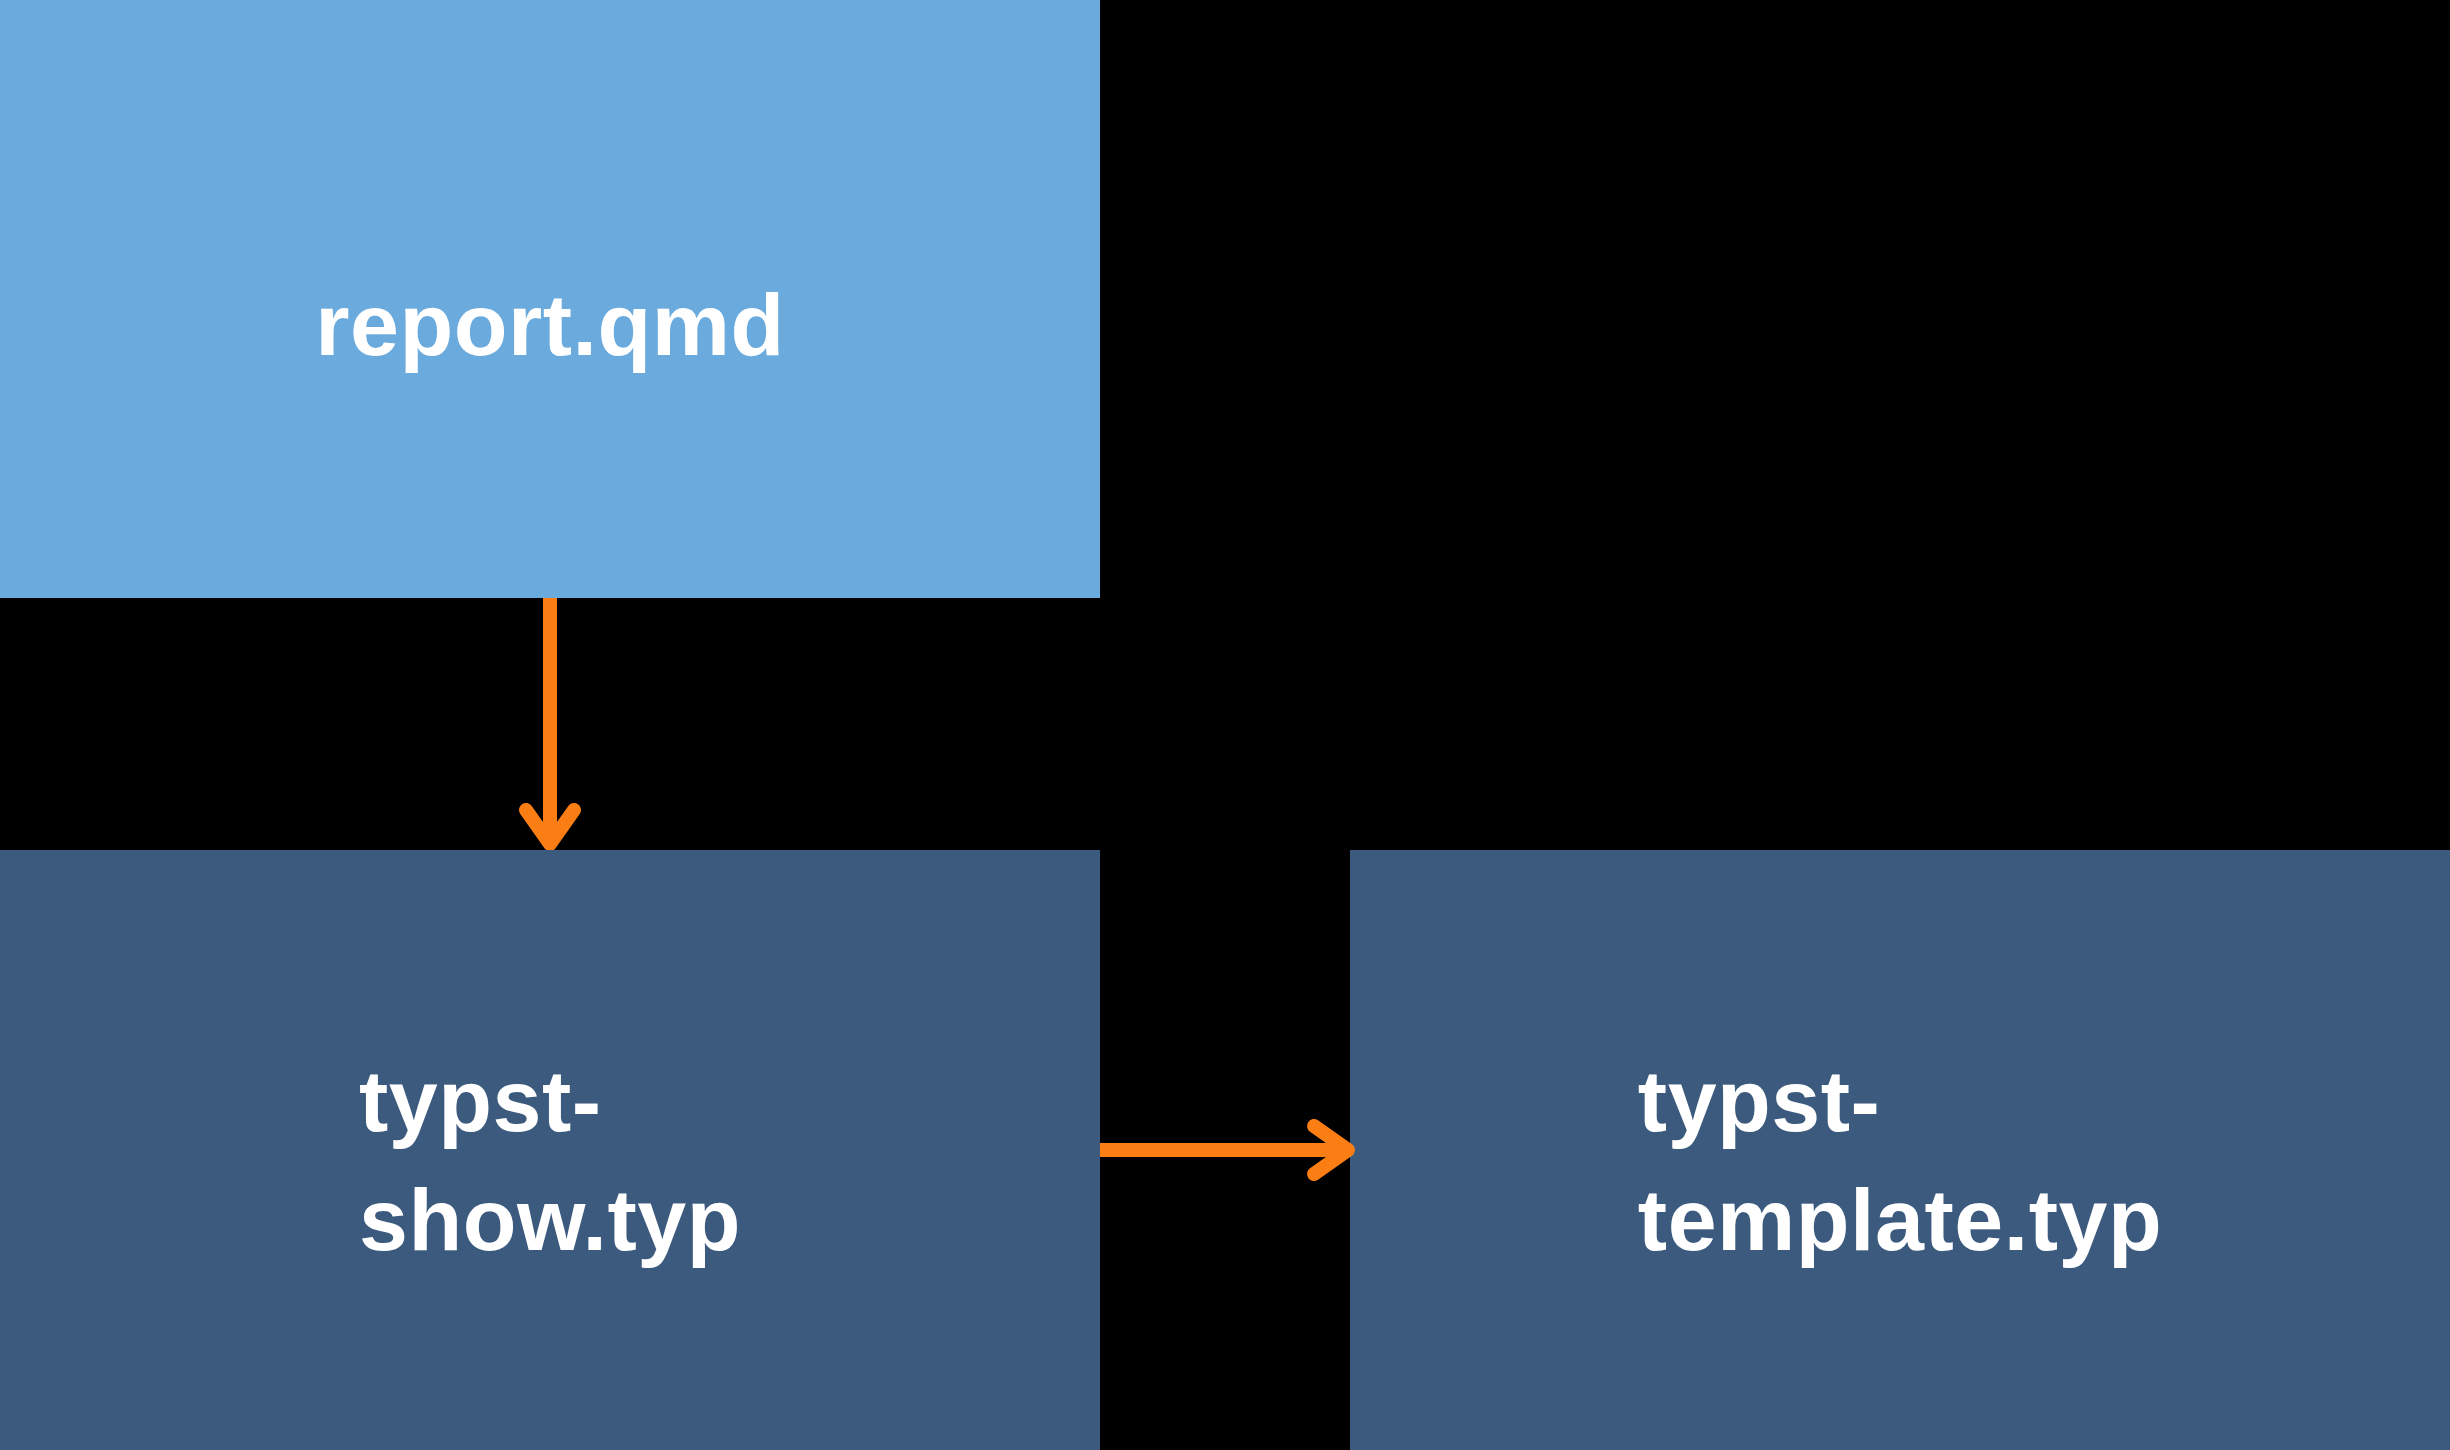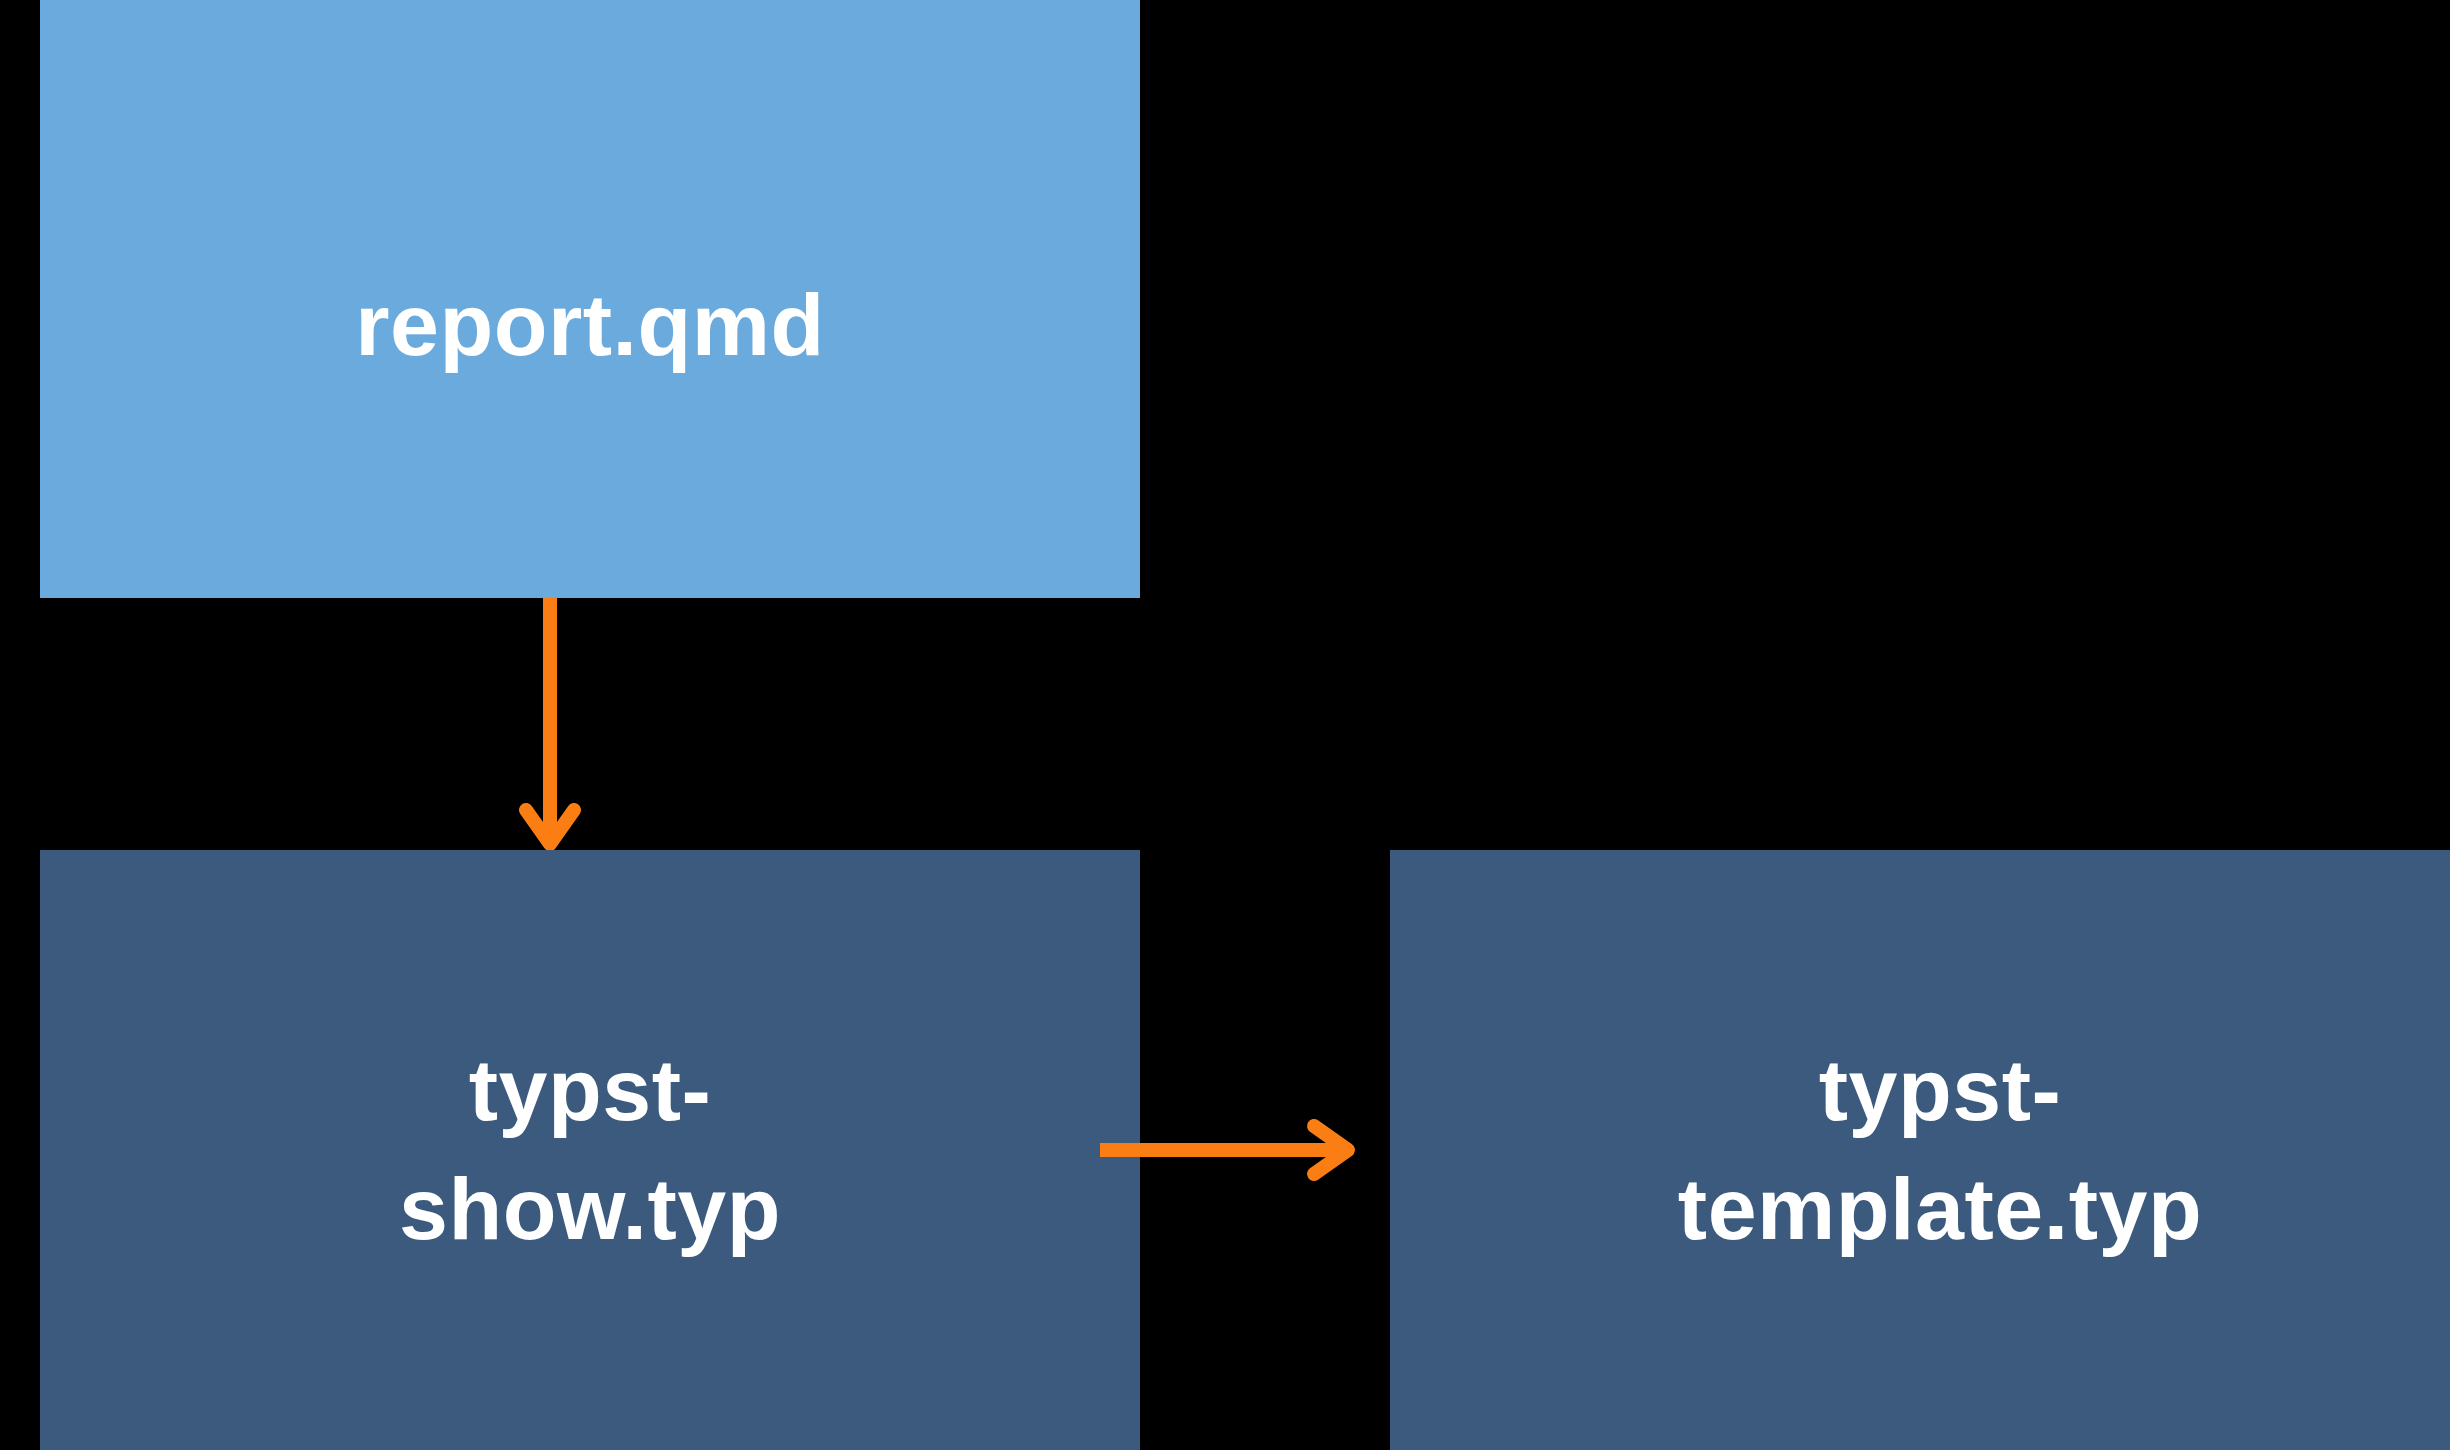--- a/index.html
+++ b/index.html
@@ -16,22 +16,21 @@
   }
   .canvas {
     position: absolute;
     inset: 0;
   }
   .node {
     position: absolute;
     display: flex;
     align-items: center;
     justify-content: center;
-    text-align: center;
-    margin-left: 40px;
+    text-align: left;
   }
   .node-label {
     color: var(--label_text, #fff);
     font-weight: 700;
     font-size: 88px;
     line-height: 1.35;
     white-space: pre-line;
     letter-spacing: 0.5px;
   }
   .node--report {
@@ -49,21 +48,21 @@
   .node--show {
     left: 0;
     top: 850px;
     width: 1100px;
     height: 600px;
     background: var(--node_typ_bg, #3b5a7d);
   }
   .node--show .node-label,
   .node--template .node-label {
     position: relative;
-    top: 0;
+    top: 11px;
   }
   .node--template {
     left: 1350px;
     top: 850px;
     width: 1100px;
     height: 600px;
     background: var(--node_typ_bg, #3b5a7d);
   }
   .arrow {
     position: absolute;

